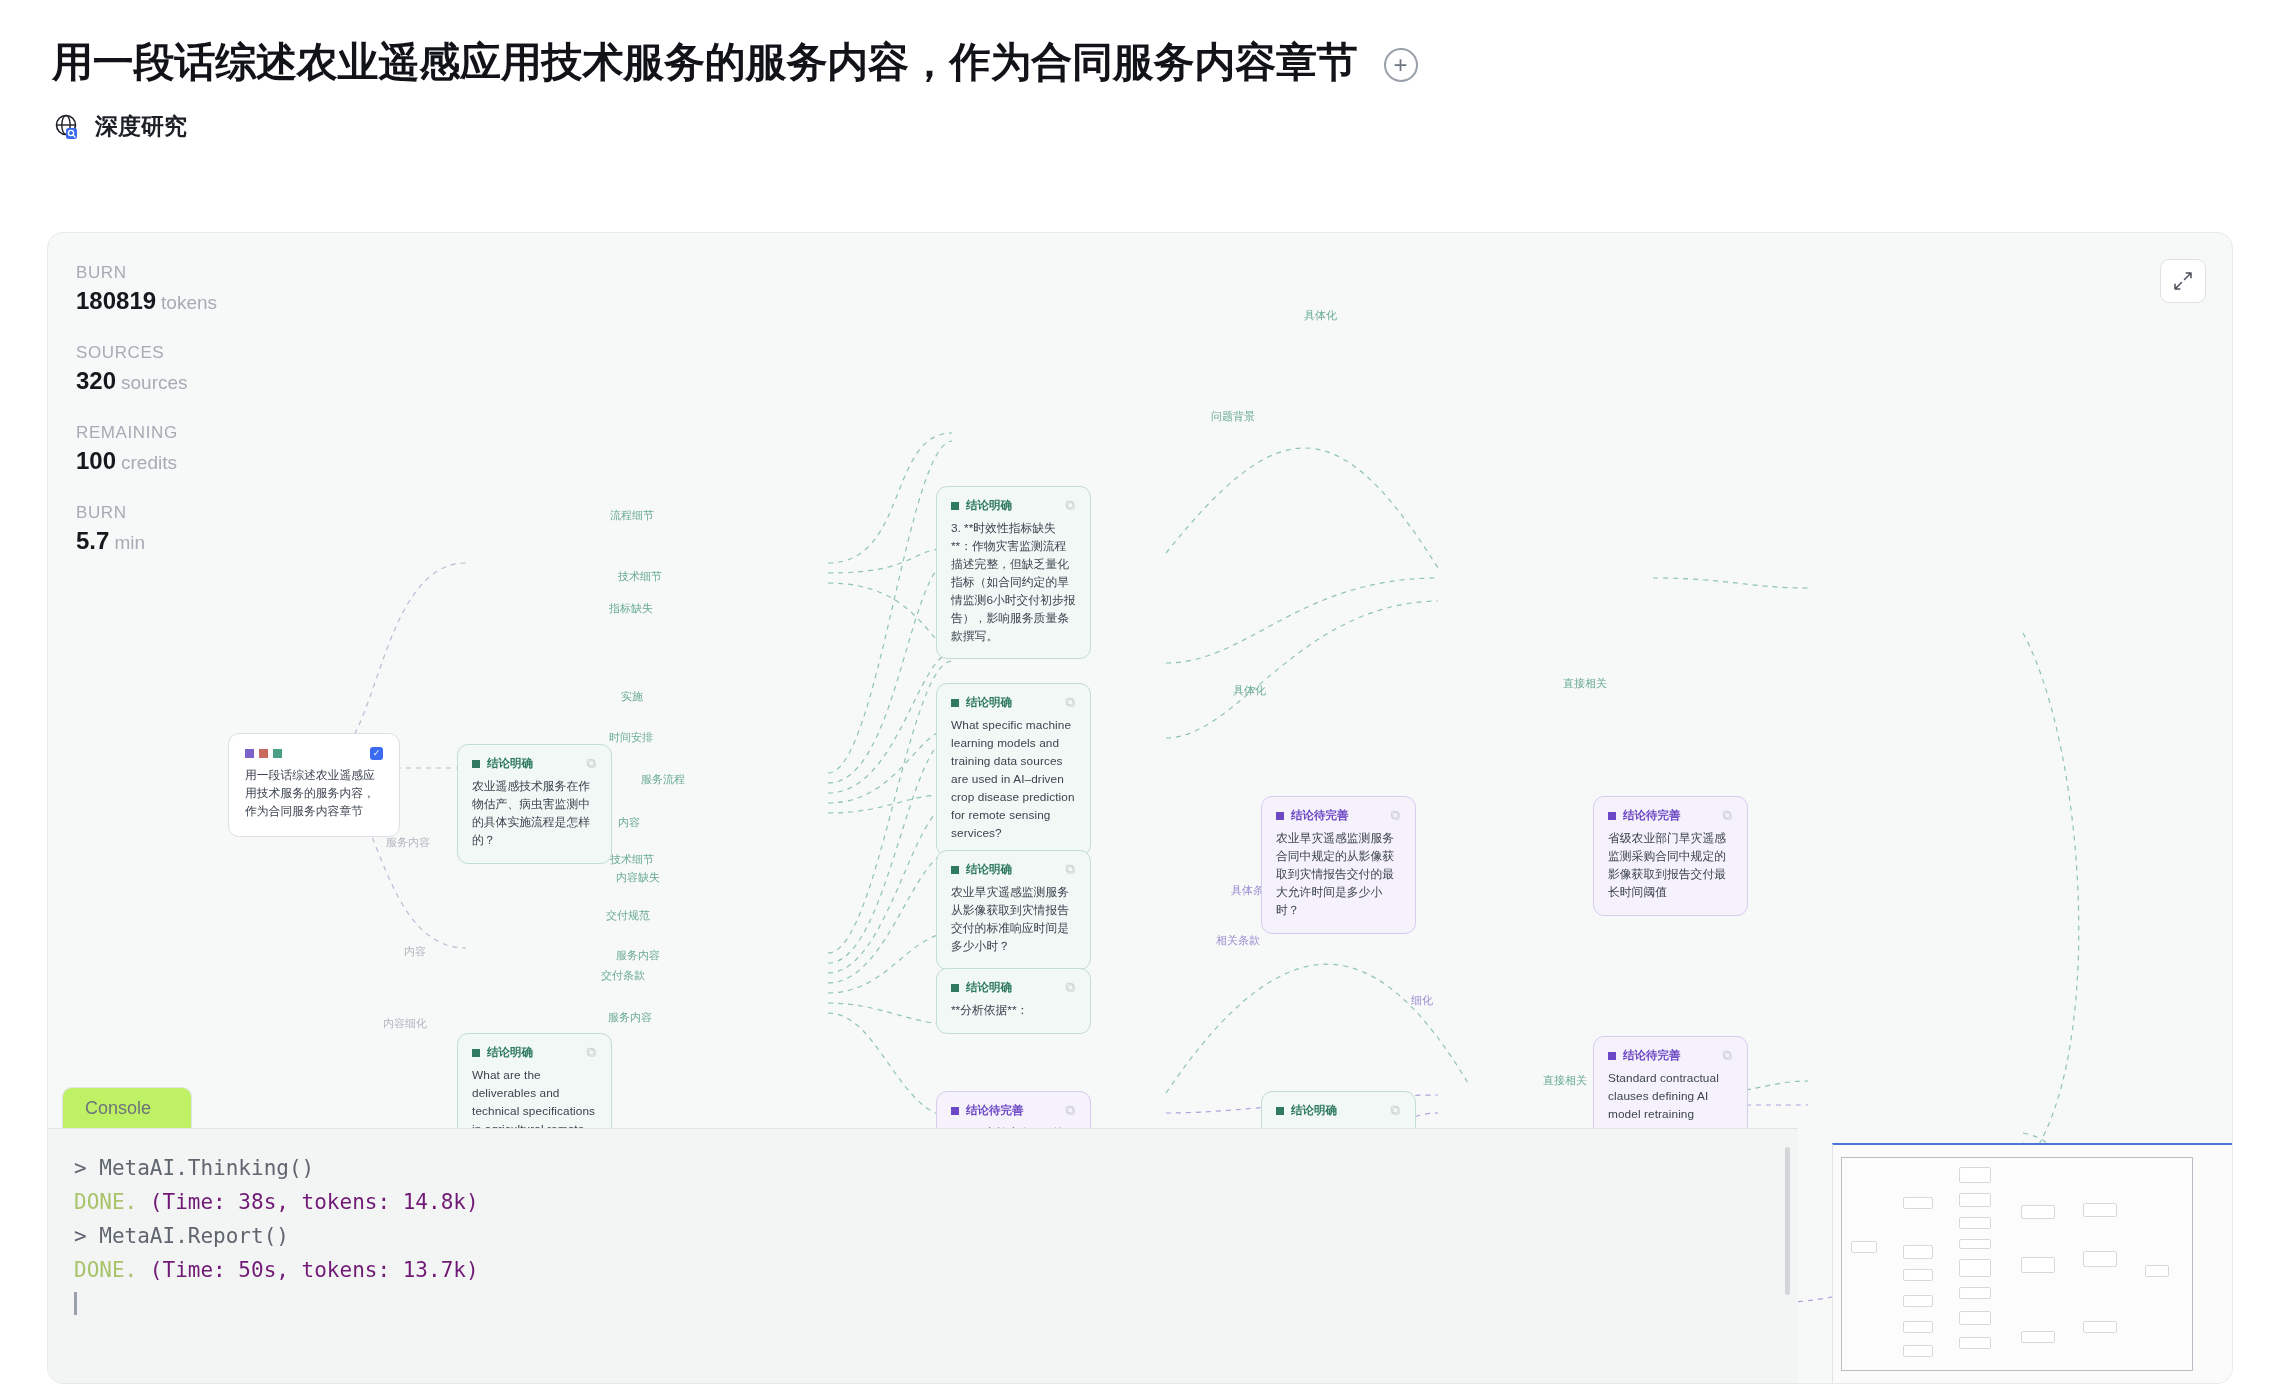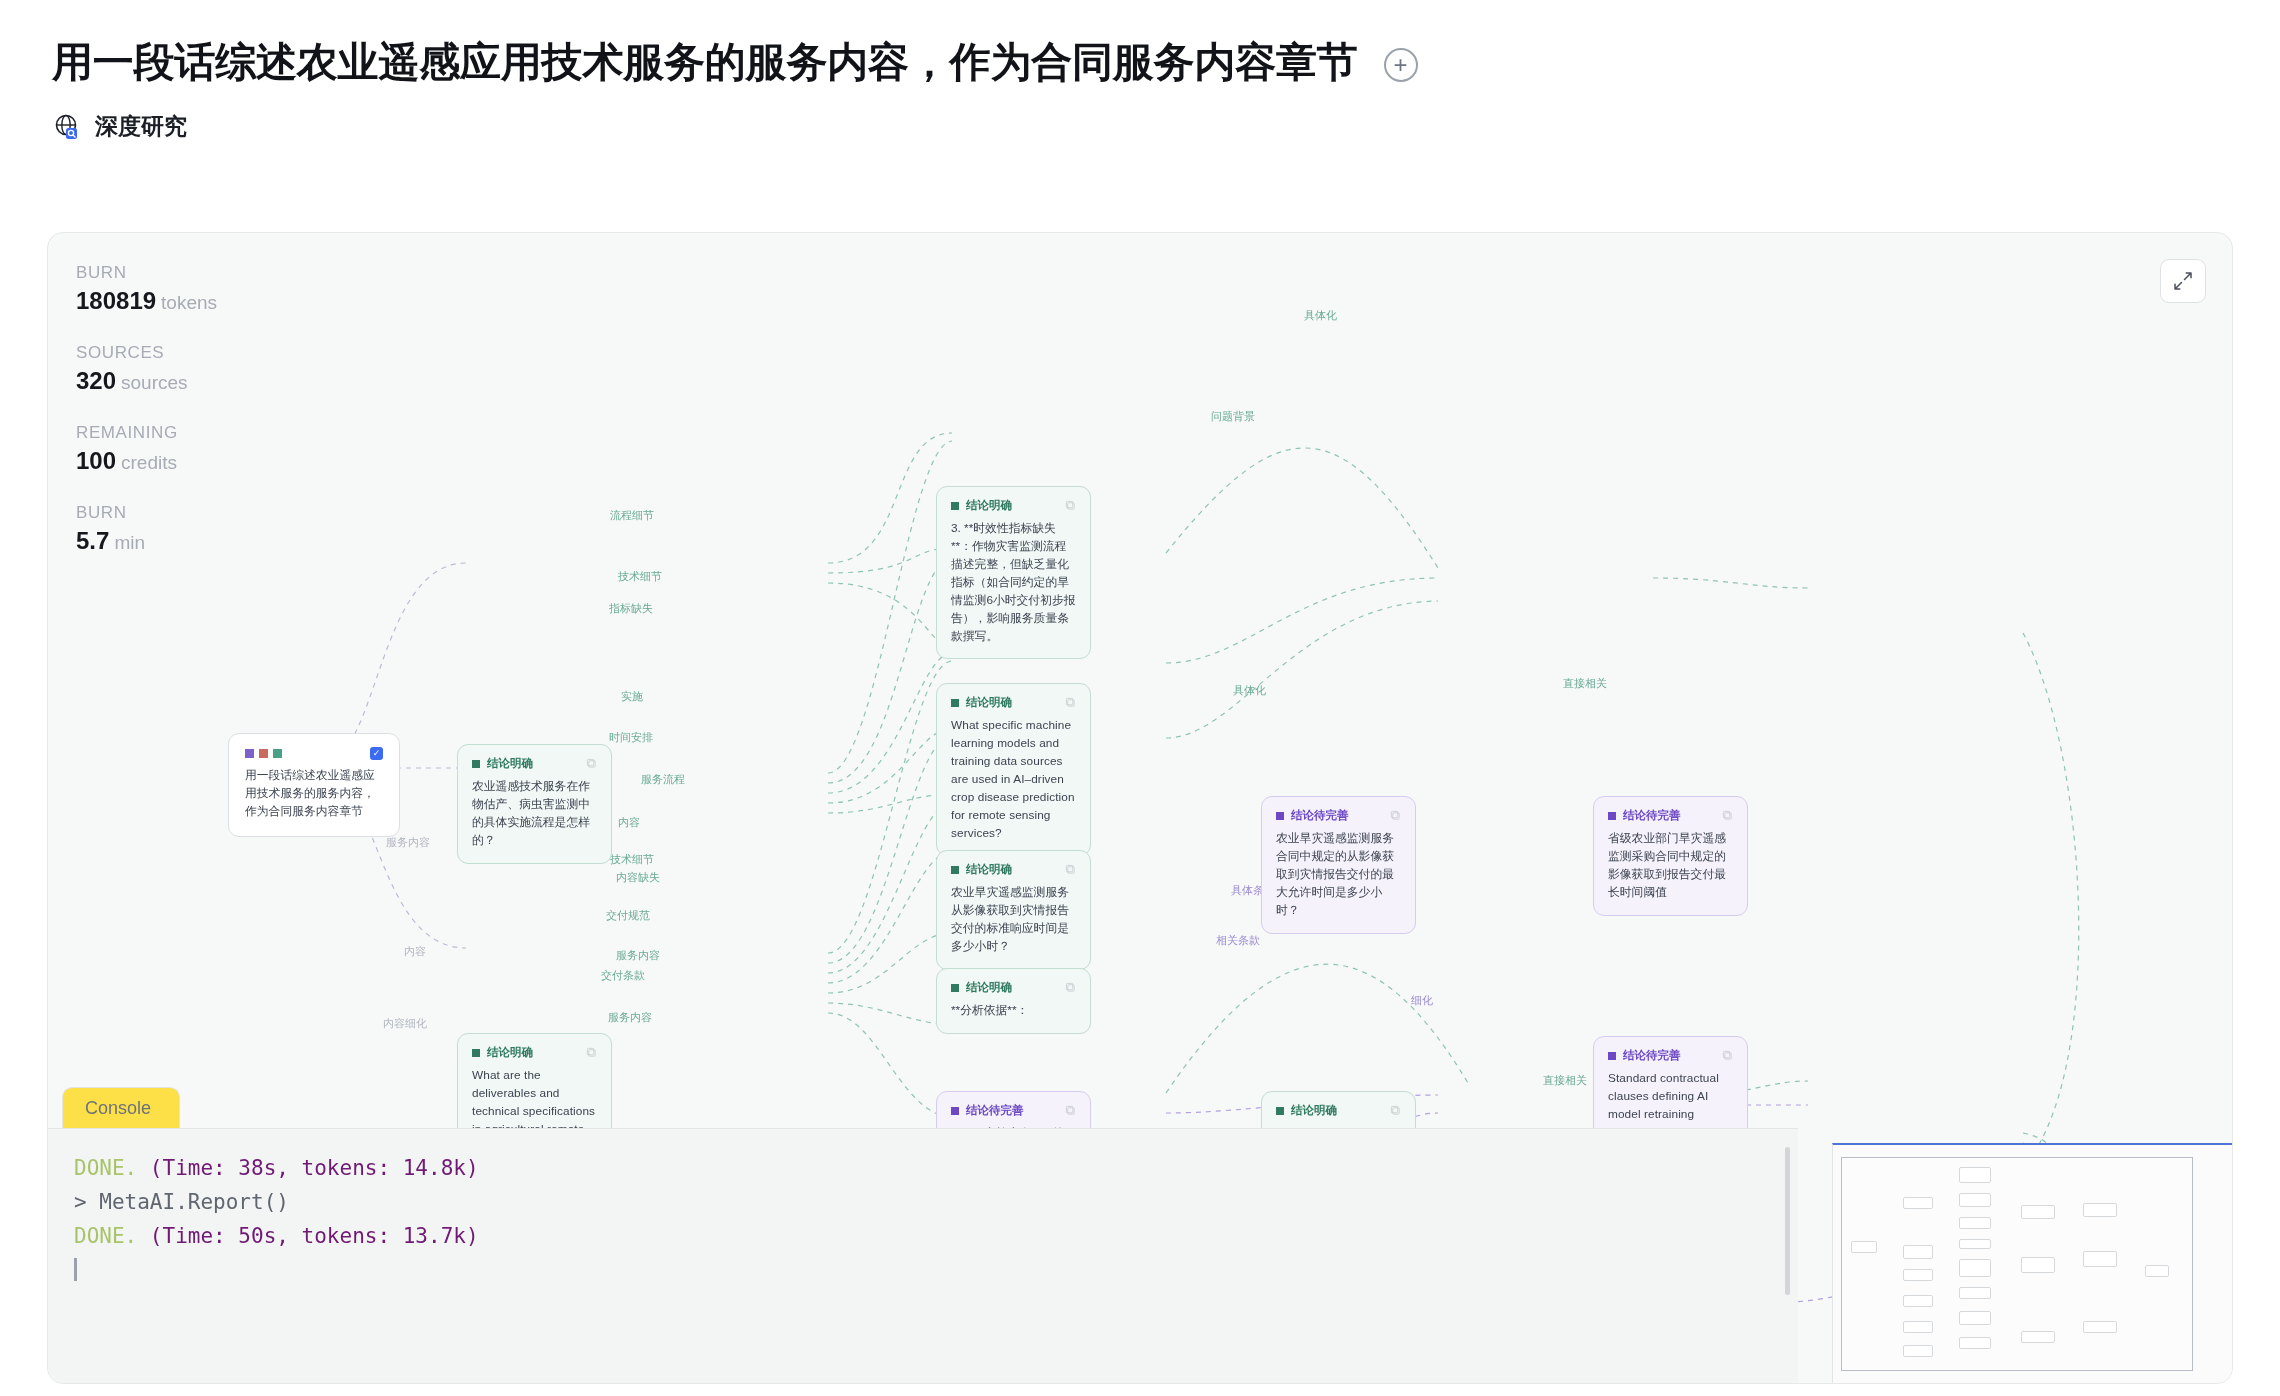--- a/index.html
+++ b/index.html
@@ -195,25 +195,25 @@
     left: 0;
     bottom: 0;
     width: 1750px;
     z-index: 60;
   }
   .console-tabs {
     display: flex;
     padding-left: 14px;
   }
   .console-tab {
-    background: #fde047;
+    background: #bef264;
     border: 1px solid #e2e4e6;
     border-bottom: none;
     border-radius: 10px 10px 0 0;
-    padding: 10px 28px 9px 22px;
+    padding: 10px 40px 9px 22px;
     font-size: 18px;
     color: #6d737c;
     cursor: pointer;
     text-align: center;
   }
   .console-body {
     background: #f3f4f4;
     border-top: 1px solid #e2e4e6;
     height: 255px;
     padding: 22px 26px 0 26px;
@@ -625,20 +625,21 @@
     <div class="edge-label p" style="left:1168px; top:700px;">相关条款</div>
     <div class="edge-label p" style="left:1363px; top:760px;">细化</div>
     <div class="edge-label g" style="left:1495px; top:840px;">直接相关</div>
   </div>
 
   <div class="console-wrap">
     <div class="console-tabs">
       <div class="console-tab">Console</div>
     </div>
     <div class="console-body">
+      <div><span class="c-prompt">&gt; MetaAI.Thinking()</span></div>
       <div><span class="c-done">DONE.</span><span class="c-meta"> (Time: 38s, tokens: 14.8k)</span></div>
       <div><span class="c-prompt">&gt; MetaAI.Report()</span></div>
       <div><span class="c-done">DONE.</span><span class="c-meta"> (Time: 50s, tokens: 13.7k)</span></div>
       <div><span class="caret"></span></div>
       <div class="console-scroll"></div>
     </div>
   </div>
 
   <div class="minimap">
     <div class="mini-node" style="left:18px; top:96px; width:26px; height:12px;"></div>

